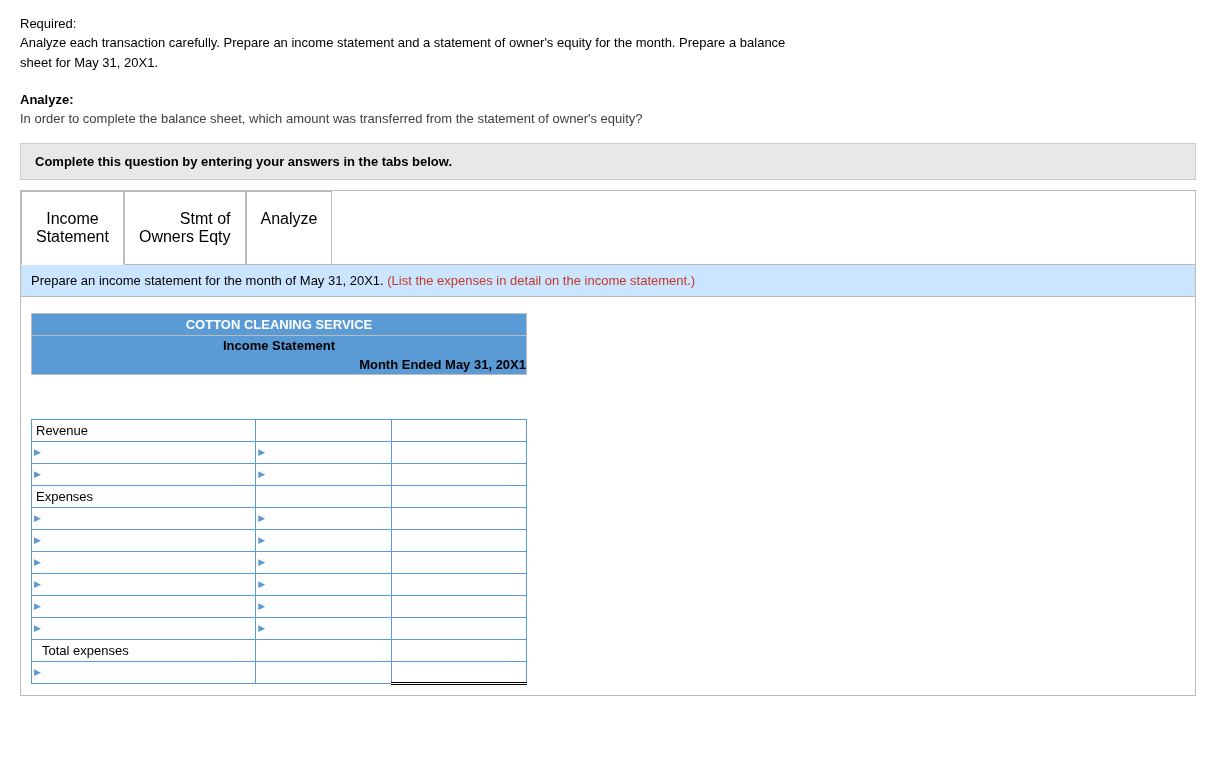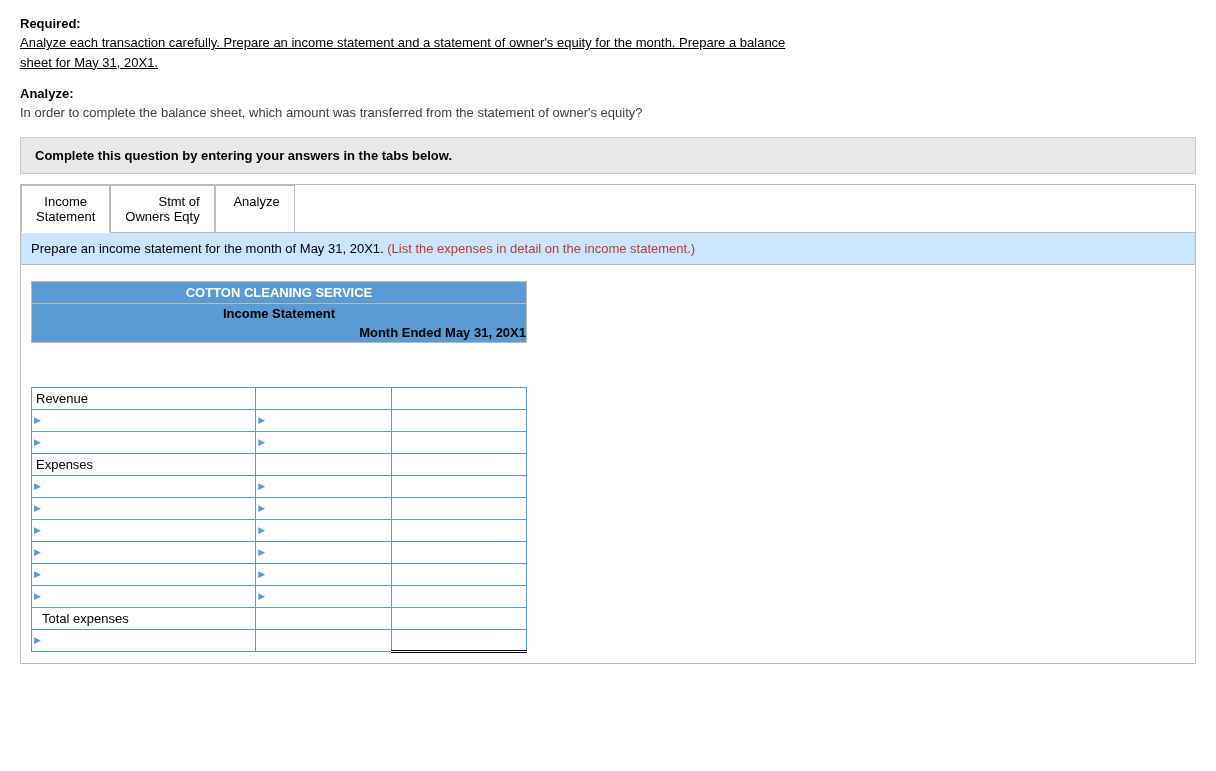--- a/index.html
+++ b/index.html
@@ -4,27 +4,26 @@
   <style>
     * { box-sizing: border-box; margin: 0; padding: 0; }
     body {
       font-family: Arial, sans-serif;
       font-size: 13px;
       background: #fff;
       color: #000;
       padding: 16px 20px;
     }
     .required-label {
-      font-weight: bold;
+      font-weight: normal;
       margin-bottom: 2px;
     }
     .required-text {
-      margin-bottom: 14px;
+      margin-bottom: 20px;
       line-height: 1.5;
-      text-decoration: underline;
     }
     .analyze-label {
       font-weight: bold;
       margin-bottom: 2px;
     }
     .analyze-text {
       color: #404040;
       margin-bottom: 14px;
       line-height: 1.5;
     }
@@ -39,22 +38,22 @@
       border: 1px solid #bbb;
       margin-bottom: 0;
     }
     .tabs-row {
       display: flex;
       border-bottom: 1px solid #bbb;
     }
     .tab {
       border: 1px solid #bbb;
       border-bottom: none;
-      padding: 8px 14px;
-      font-size: 13px;
+      padding: 18px 14px;
+      font-size: 16px;
       text-align: center;
       cursor: pointer;
       background: #fff;
       min-width: 80px;
     }
     .tab.active {
       background: #fff;
       font-weight: normal;
       border-bottom: 1px solid #fff;
       margin-bottom: -1px;

